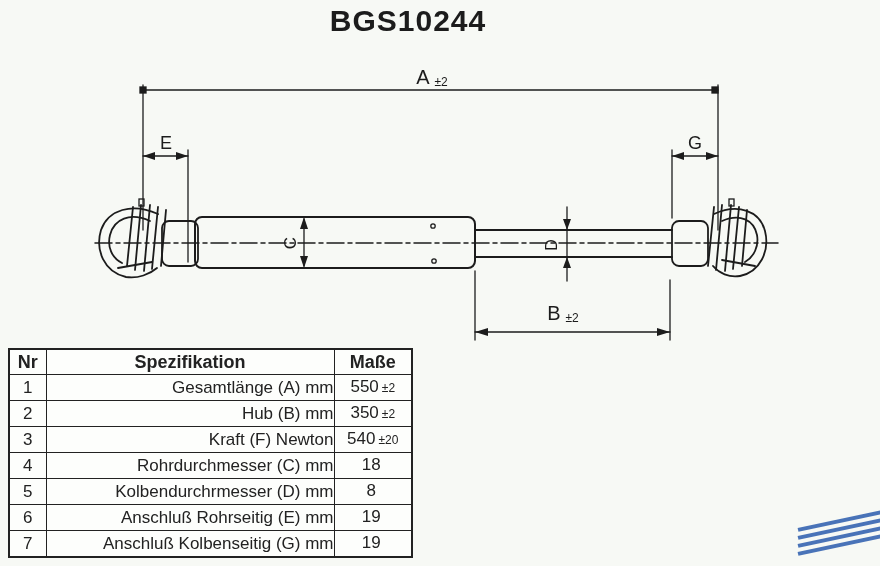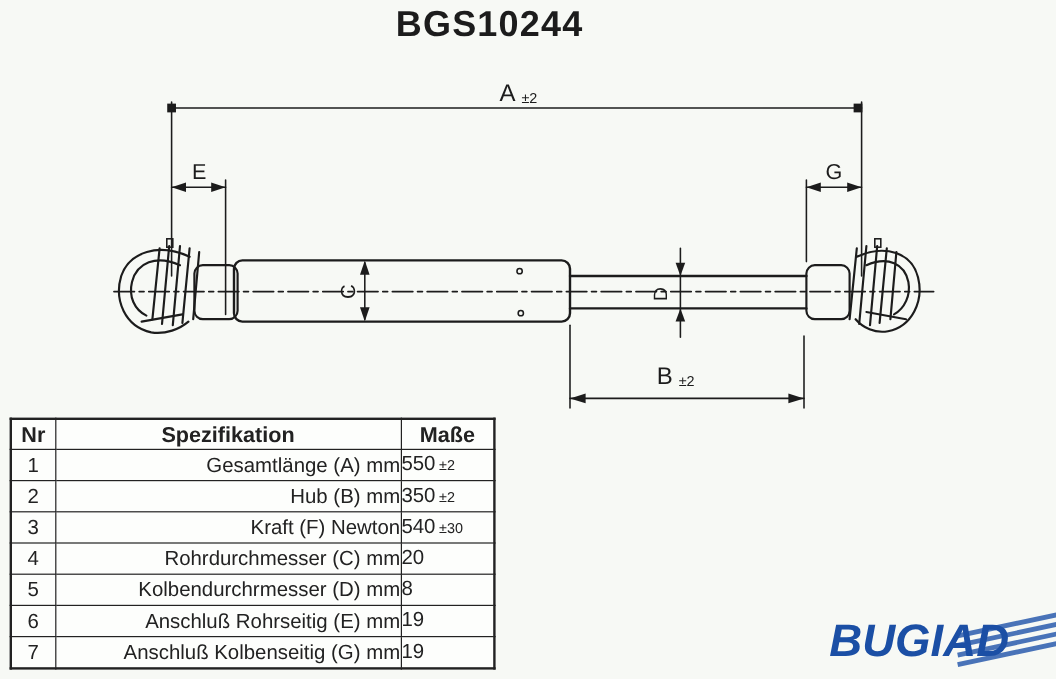--- a/index.html
+++ b/index.html
@@ -25,21 +25,21 @@
   }
   table.spec td,table.spec th{
     border:1px solid #222;height:24px;padding:0;line-height:24px;
     white-space:nowrap;overflow:hidden;
   }
   table.spec{border:2px solid #222;}
   table.spec th{font-size:18px;}
   col.c-nr{width:37px;} col.c-spec{width:288px;} col.c-val{width:78px;}
   td.nr{text-align:center;}
   td.spec-cell{text-align:right;padding-left:8px;}
-  td.val{margin-top:48px;}
+  td.val{text-align:center;margin-top:48px;}
   th{text-align:center;}
   .tol{font-size:12px;font-weight:normal;margin-left:3px;}
 
   
   .logo{
     position:absolute;right:0;bottom:2px;width:195px;height:58px;
     overflow:hidden;
   }
   .logo .stripe{
     position:absolute;height:4px;width:95px;background:#2a5cad;
@@ -168,26 +168,26 @@
       <td class="val"><span>550</span><span class="tol">±2</span></td>
     </tr>
     <tr>
       <td class="nr">2</td>
       <td class="spec-cell">Hub (B)  mm</td>
       <td class="val"><span>350</span><span class="tol">±2</span></td>
     </tr>
     <tr>
       <td class="nr">3</td>
       <td class="spec-cell">Kraft (F) Newton</td>
-      <td class="val"><span>540</span><span class="tol">±30</span></td>
+      <td class="val"><span>540</span><span class="tol">±20</span></td>
     </tr>
     <tr>
       <td class="nr">4</td>
       <td class="spec-cell">Rohrdurchmesser (C) mm</td>
-      <td class="val"><span>20</span><span class="tol"></span></td>
+      <td class="val"><span>18</span><span class="tol"></span></td>
     </tr>
     <tr>
       <td class="nr">5</td>
       <td class="spec-cell">Kolbendurchrmesser (D) mm</td>
       <td class="val"><span>8</span><span class="tol"></span></td>
     </tr>
     <tr>
       <td class="nr">6</td>
       <td class="spec-cell">Anschluß Rohrseitig (E) mm</td>
       <td class="val"><span>19</span><span class="tol"></span></td>
@@ -198,14 +198,13 @@
       <td class="val"><span>19</span><span class="tol"></span></td>
     </tr>
   </tbody>
 </table>
 
 <div class="logo">
   <div class="stripe s1"></div>
   <div class="stripe s2"></div>
   <div class="stripe s3"></div>
   <div class="stripe s4"></div>
-  <span class="logo-text">BUGIAD</span>
 </div>
 
 </body></html>

